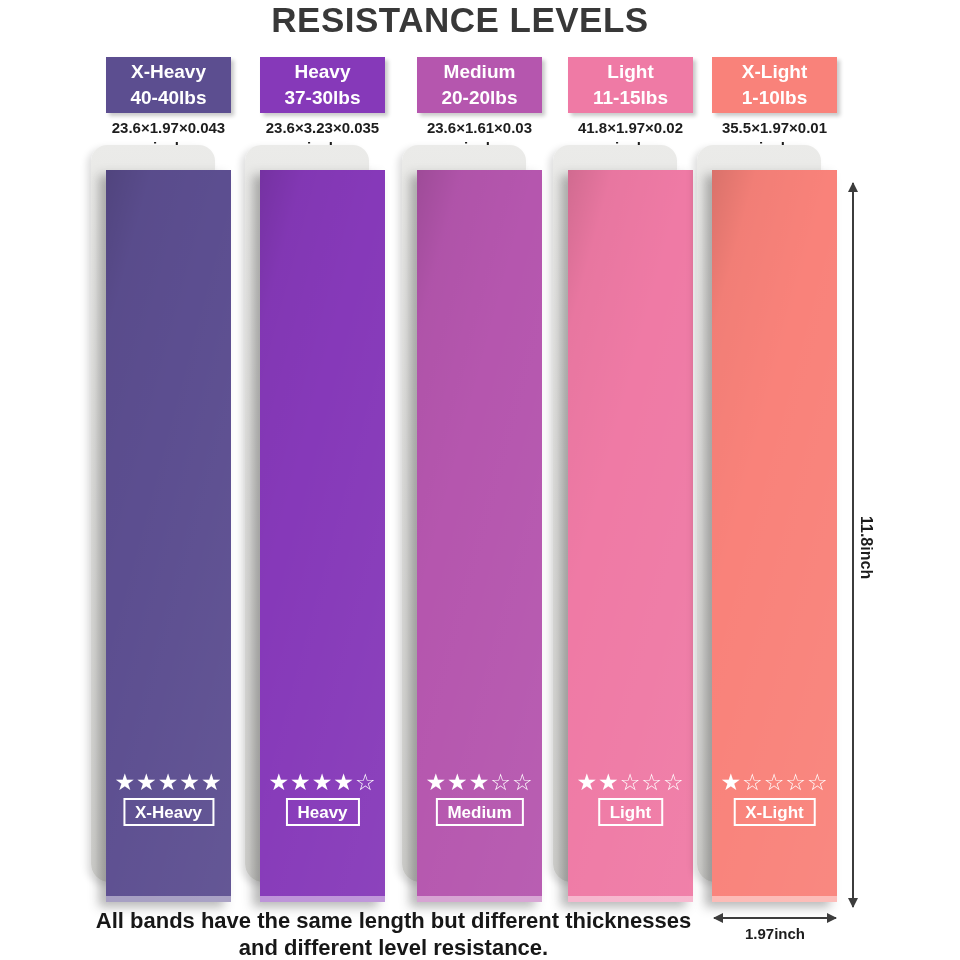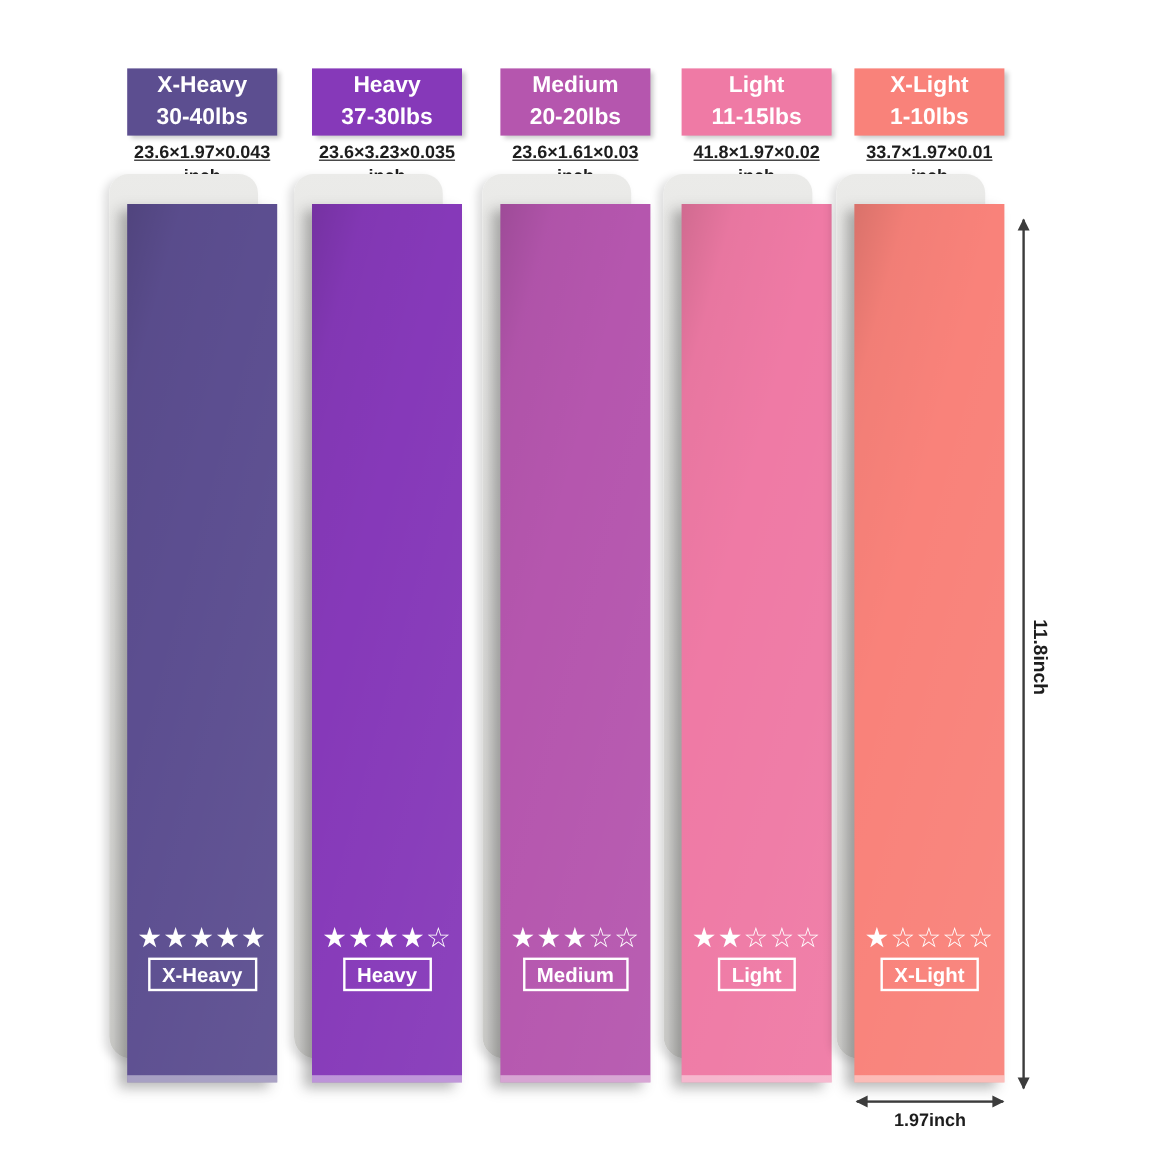--- a/index.html
+++ b/index.html
@@ -23,21 +23,21 @@
     background: var(--band-color);
     color: #ffffff; text-align: center;
     display: flex; flex-direction: column; justify-content: center;
     font-weight: bold; font-size: 19px; line-height: 1.35;
     box-shadow: 3px 3px 4px rgba(0,0,0,0.22);
   }
 
   .dims {
     position: absolute; top: 118px; left: -14px; width: 153px;
     text-align: center; font-size: 15px; font-weight: bold;
-    color: #1d1d1d; line-height: 1.35; white-space: nowrap; text-decoration: underline;
+    color: #1d1d1d; line-height: 1.35; white-space: nowrap;
   }
 
   .sheet {
     position: absolute; top: 145px; left: -15px; width: 124px; height: 737px;
     background: linear-gradient(178deg, #ebebe9 0%, #dddddb 45%, #cfcfcc 100%);
     border-radius: 16px 16px 14px 18px;
     box-shadow: -4px 3px 7px rgba(0,0,0,0.13);
   }
 
   .band {
@@ -104,25 +104,26 @@
     position: absolute; left: 85px; top: 907px; width: 617px;
     text-align: center; font-size: 22px; font-weight: bold;
     color: #171717; line-height: 1.24;
   }
 </style>
 </head>
 <body>
 
 <div class="stage">
 
+  <div class="title">RESISTANCE LEVELS</div>
 
   <div class="col" style="left: 106px; --band-color: #5c4e90;">
     <div class="hdr">
       <span>X-Heavy</span>
-      <span>30-40lbs</span>
+      <span>40-40lbs</span>
     </div>
     <div class="dims">
       <div>23.6×1.97×0.043</div>
       <div>inch</div>
     </div>
     <div class="sheet"></div>
     <div class="band">
       <div class="stars">★★★★★</div>
       <div class="tag">X-Heavy</div>
       <div class="band-bottom-edge"></div>
@@ -179,21 +180,21 @@
       <div class="band-bottom-edge"></div>
     </div>
   </div>
 
   <div class="col" style="left: 712px; --band-color: #f9827a;">
     <div class="hdr">
       <span>X-Light</span>
       <span>1-10lbs</span>
     </div>
     <div class="dims">
-      <div>33.7×1.97×0.01</div>
+      <div>35.5×1.97×0.01</div>
       <div>inch</div>
     </div>
     <div class="sheet"></div>
     <div class="band">
       <div class="stars">★☆☆☆☆</div>
       <div class="tag">X-Light</div>
       <div class="band-bottom-edge"></div>
     </div>
   </div>
 
@@ -202,14 +203,15 @@
     <div class="head-down"></div>
   </div>
   <div class="vlabel">11.8inch</div>
 
   <div class="harrow">
     <div class="head-left"></div>
     <div class="head-right"></div>
   </div>
   <div class="hlabel">1.97inch</div>
 
+  <div class="footer">All bands have the same length but different thicknesses and different level resistance.</div>
 
 </div>
 
 </body></html>

